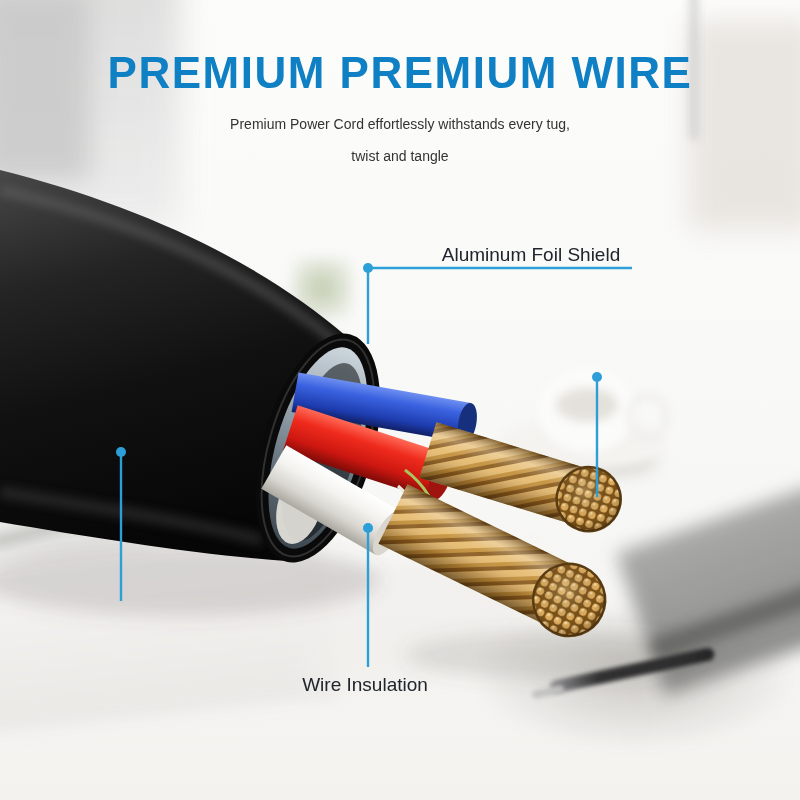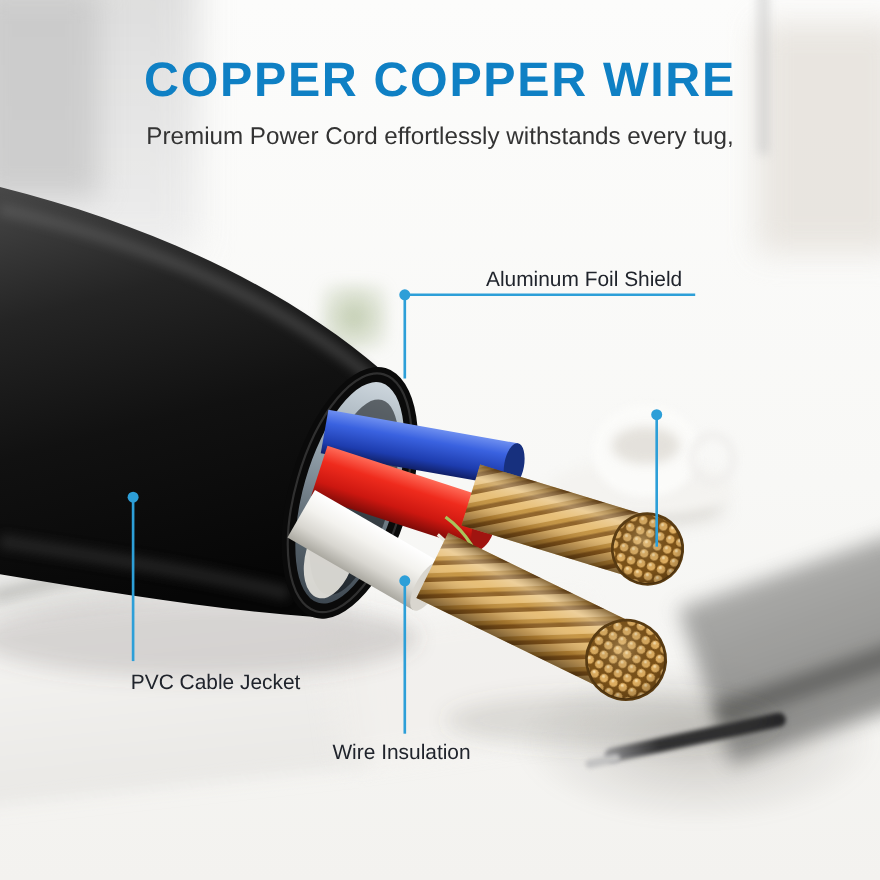--- a/index.html
+++ b/index.html
@@ -28,21 +28,21 @@
   .b-tabedge{left:648px;top:608px;width:190px;height:22px;transform:rotate(-19deg);background:#5e5e5c;filter:blur(7px);opacity:.8;}
   .b-desksh{left:470px;top:600px;width:330px;height:150px;background:radial-gradient(ellipse closest-side,rgba(110,104,96,.30),rgba(110,104,96,0));filter:blur(6px);}
   .b-pen{left:548px;top:664px;width:168px;height:13px;transform:rotate(-12deg);border-radius:7px;background:linear-gradient(90deg,#9a9a9c,#2c2c2e 30%,#232325);filter:blur(2px);}
   .b-pentip{left:532px;top:688px;width:32px;height:8px;transform:rotate(-12deg);border-radius:4px;background:#c4c4c4;filter:blur(2px);}
 
   .header{position:absolute;left:0;top:48px;width:800px;text-align:center;}
   .page-title{
     margin:0;font-size:44px;font-weight:700;letter-spacing:1.5px;
     color:var(--c-title,#0f80c4);
   }
-  .subtitle{margin:10px 0 0 0;font-size:22px;line-height:32px;color:var(--c-subtitle_text,#333);}
+  .subtitle{margin:10px 0 0 0;font-size:14px;line-height:32px;color:var(--c-subtitle_text,#333);}
   .subtitle div{white-space:nowrap;}
 
   .scene{position:absolute;left:0;top:0;}
 
   .callout-line{fill:none;stroke:var(--c-callout_line,#2d9fd8);stroke-width:2.4;}
   .callout-dot{fill:var(--c-callout_line,#2d9fd8);}
 
   .label{
     position:absolute;transform:translateX(-50%);
     font-size:19px;font-weight:500;white-space:nowrap;
@@ -72,23 +72,24 @@
   <div class="bgel b-saucer"></div>
   <div class="bgel b-cup"></div>
   <div class="bgel b-cupin"></div>
   <div class="bgel b-handle"></div>
   <div class="bgel b-tablet"></div>
   <div class="bgel b-tabedge"></div>
   <div class="bgel b-pen"></div>
   <div class="bgel b-pentip"></div>
 
   <div class="header">
-    <h1 class="page-title">COPPER COPPER WIRE</h1>
+    <h1 class="page-title">PREMIUM PREMIUM WIRE</h1>
     <div class="subtitle">
       <div>Premium Power Cord effortlessly withstands every tug,</div>
+      <div>twist and tangle</div>
     </div>
   </div>
 
   <svg class="scene" width="800" height="800" viewBox="0 0 800 800">
     <defs>
       <linearGradient id="gJacket" x1="0" y1="0" x2="0.25" y2="1">
         <stop offset="0" stop-color="#484848"></stop>
         <stop offset="0.3" stop-color="#242424"></stop>
         <stop offset="0.6" stop-color="#111111"></stop>
         <stop offset="1" stop-color="#060606"></stop>
@@ -202,16 +203,15 @@
 
       <path class="callout-line" d="M121 456 V601"></path>
       <circle class="callout-dot" cx="121" cy="452" r="5"></circle>
 
       <path class="callout-line" d="M368 532 V667"></path>
       <circle class="callout-dot" cx="368" cy="528" r="5"></circle>
     </g>
   </svg>
 
   <div class="label lbl-aluminum">Aluminum Foil Shield</div>
-  <div class="label lbl-jacket">PVC Cable Jecket</div>
   <div class="label lbl-insulation">Wire Insulation</div>
 
 </div>
 
 </body></html>

